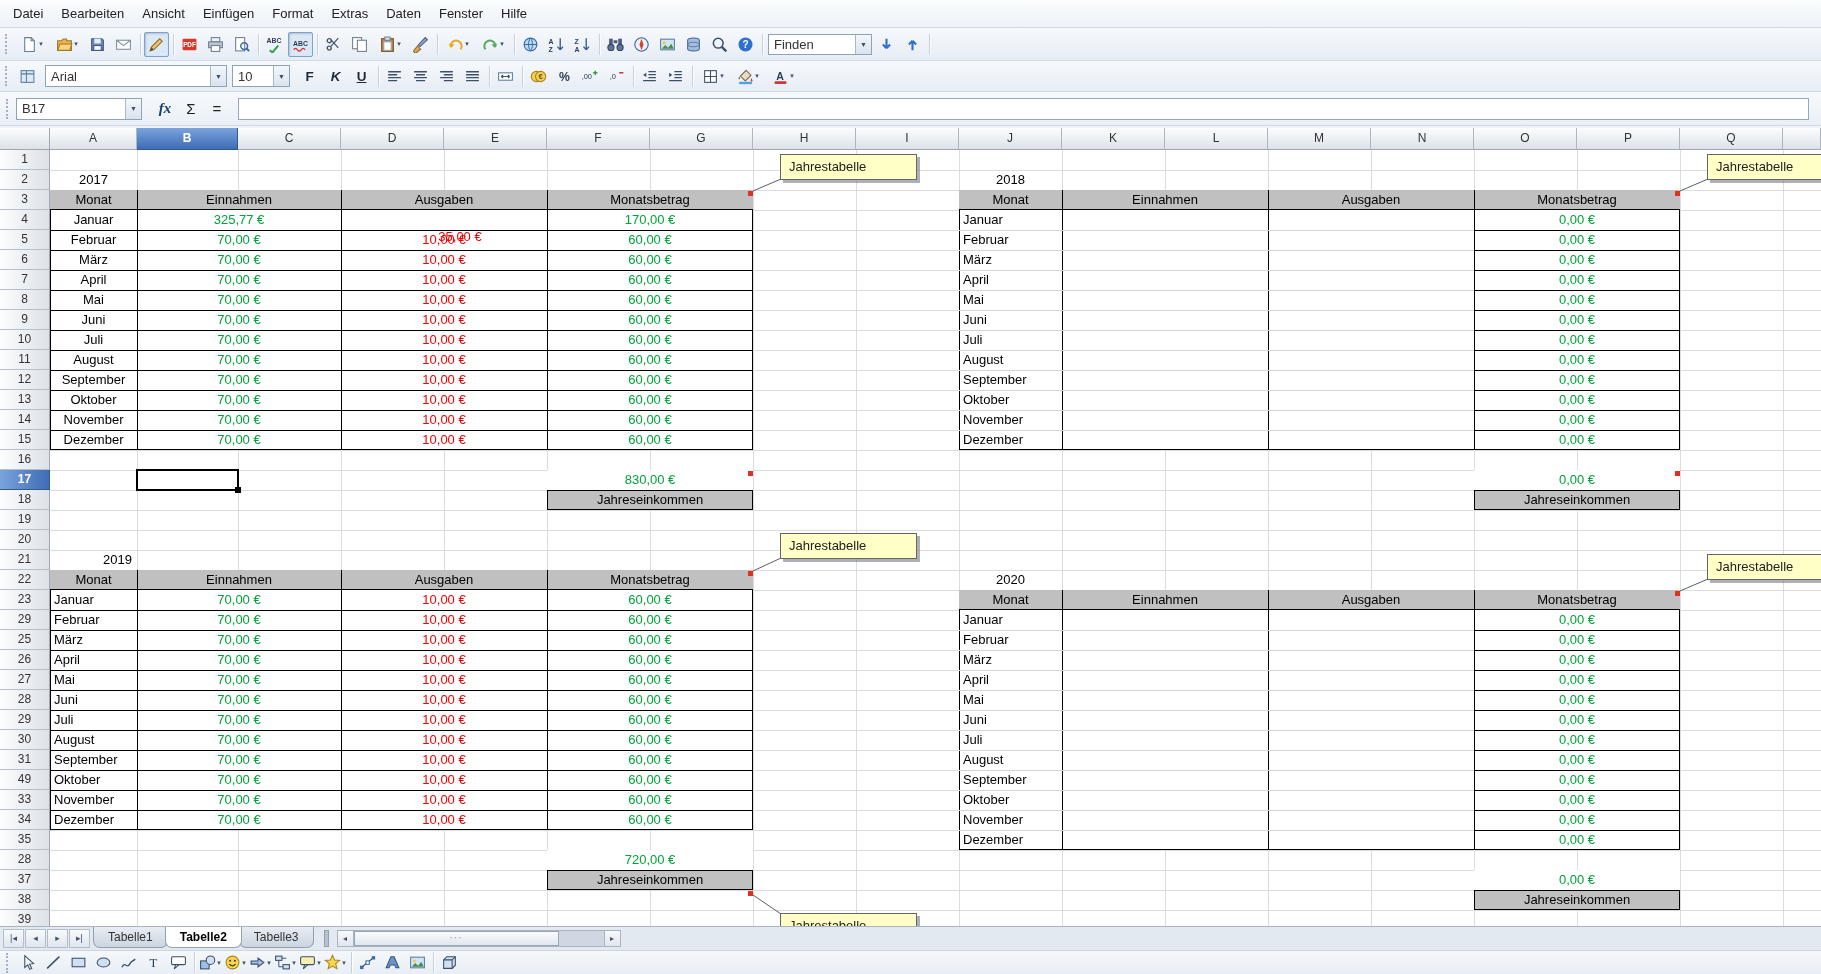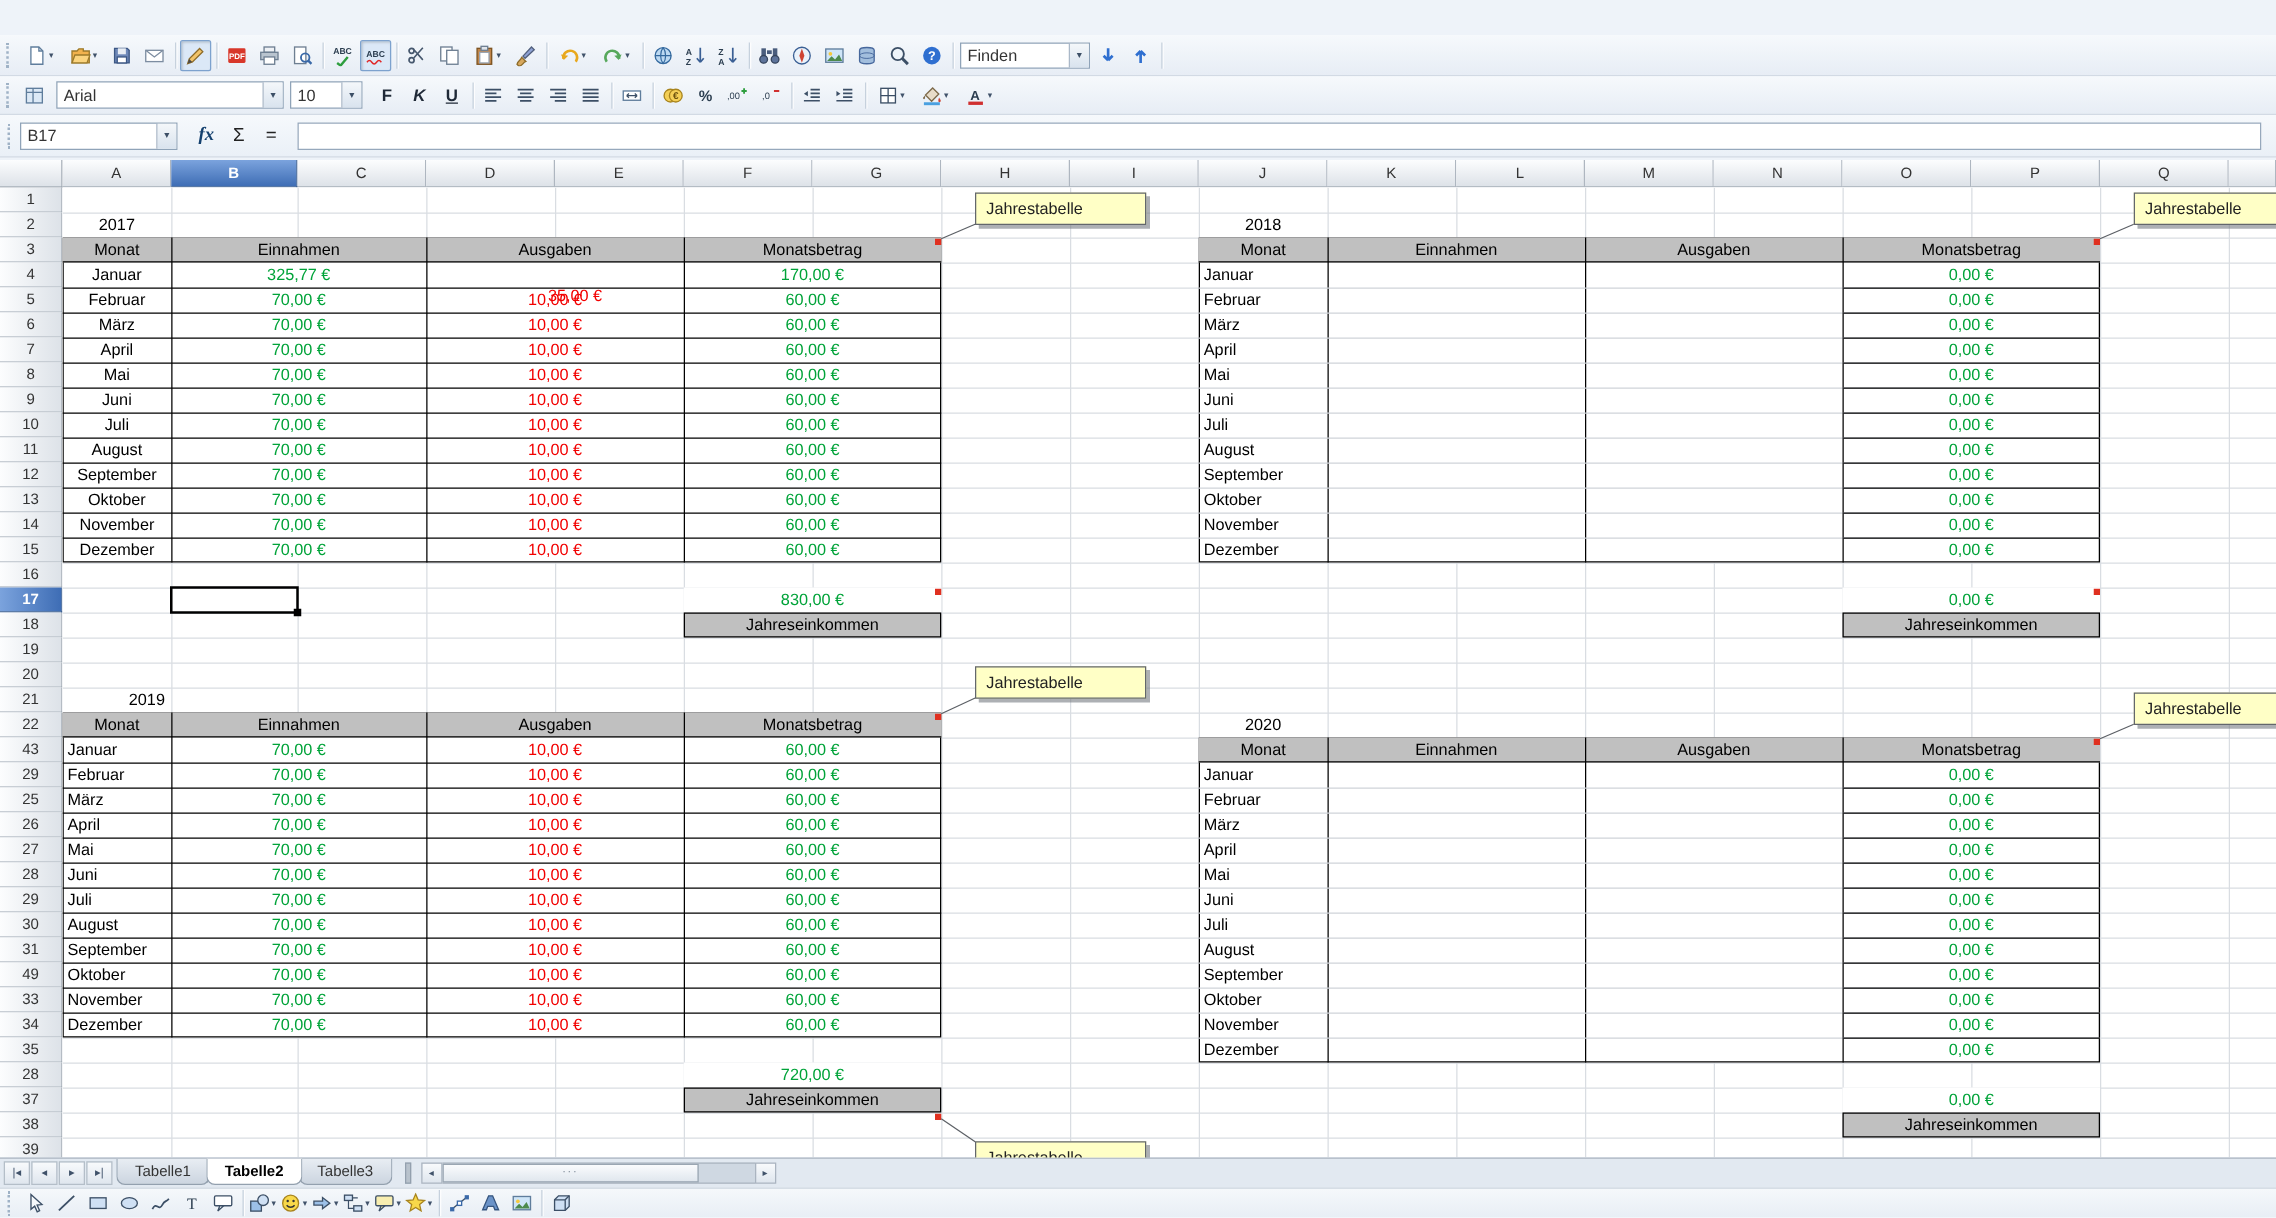--- a/index.html
+++ b/index.html
@@ -91,20 +91,31 @@
   .scrthumb { position:absolute; top:0; height:15px; margin-top:0; background:linear-gradient(#fafbfd,#e0e7ee);
               border:1px solid #9aa6b2; text-align:center; line-height:12px; font-size:10px; color:#8a96a2; letter-spacing:1px; }
   .drawbar { position:absolute; top:950px; left:0; width:1821px; height:24px; background:linear-gradient(#f5f8fb,#e8eef5);
              border-top:1px solid #cdd6e0; display:flex; align-items:center; padding:0 4px; }
   .drawbar .tbtn { min-width:24px; height:22px; }
 </style>
 </head>
 <body>
 
 <div class="app">
+  <div class="menubar" id="menubar">
+      <div class="menu-item">Datei</div>
+      <div class="menu-item">Bearbeiten</div>
+      <div class="menu-item">Ansicht</div>
+      <div class="menu-item">Einfügen</div>
+      <div class="menu-item">Format</div>
+      <div class="menu-item">Extras</div>
+      <div class="menu-item">Daten</div>
+      <div class="menu-item">Fenster</div>
+      <div class="menu-item">Hilfe</div>
+    </div>
 
   <div class="toolbar" id="stdbar">
       <div class="grip"></div>
       <div class="tbtn hasdd">
         <svg viewBox="0 0 16 16" width="17" height="17">
           <path d="M3.5 1.5h6l3 3v10h-9z" fill="#fff" stroke="#5f7d9c"></path>
           <path d="M9.5 1.5v3h3" fill="none" stroke="#5f7d9c"></path>
         </svg>
         <div class="dd">▾</div>
       </div>
@@ -466,21 +477,21 @@
         <div class="rowhead">13</div>
         <div class="rowhead">14</div>
         <div class="rowhead">15</div>
         <div class="rowhead">16</div>
         <div class="rowhead sel">17</div>
         <div class="rowhead">18</div>
         <div class="rowhead">19</div>
         <div class="rowhead">20</div>
         <div class="rowhead">21</div>
         <div class="rowhead">22</div>
-        <div class="rowhead">43</div>
+        <div class="rowhead">23</div>
         <div class="rowhead">29</div>
         <div class="rowhead">25</div>
         <div class="rowhead">26</div>
         <div class="rowhead">27</div>
         <div class="rowhead">28</div>
         <div class="rowhead">29</div>
         <div class="rowhead">30</div>
         <div class="rowhead">31</div>
         <div class="rowhead">49</div>
         <div class="rowhead">33</div>

